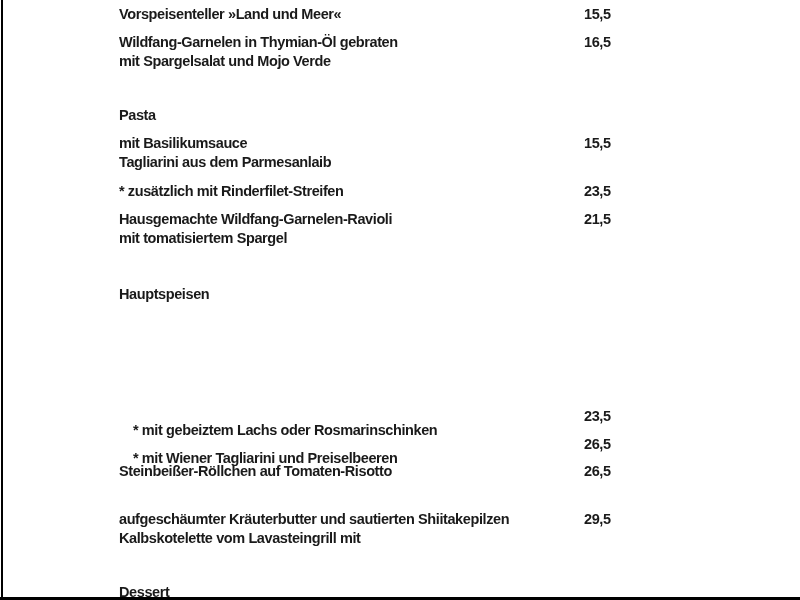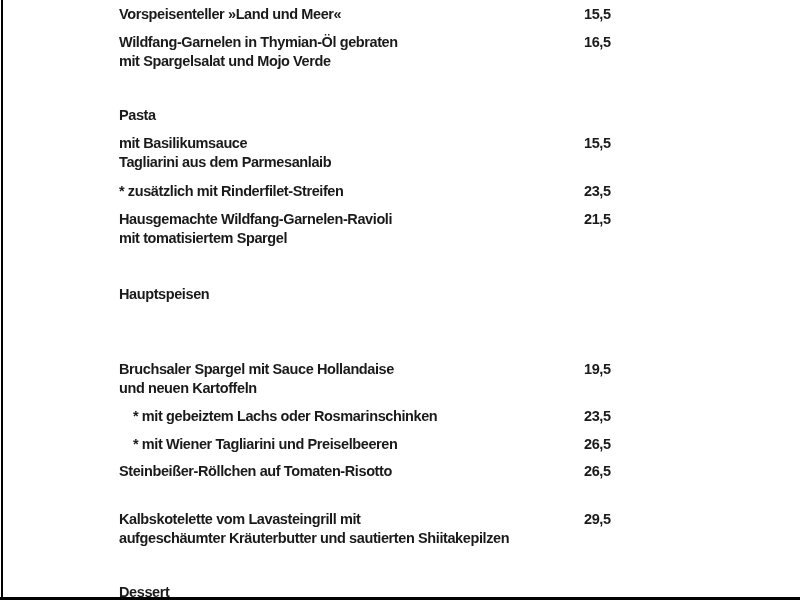--- a/index.html
+++ b/index.html
@@ -47,20 +47,21 @@
     left: 119px;
     line-height: 19px;
     white-space: nowrap;
   }
   .line {
     line-height: 19px;
     white-space: nowrap;
   }
   .row.indent .line {
     padding-left: 14px;
+    margin-top: 14px;
   }
   .price {
     position: absolute;
     left: 455px;
     top: 0;
     line-height: 19px;
     white-space: nowrap;
     margin-left: 10px;
   }
 </style>
@@ -97,41 +98,36 @@
 
   <div class="row" style="top:210px">
     <div class="line">Hausgemachte Wildfang-Garnelen-Ravioli</div>
     <div class="line">mit tomatisiertem Spargel</div>
     <div class="price">21,5</div>
   </div>
 
   <div class="heading" style="top:285px">Hauptspeisen</div>
 
 
-  <div class="row" style="top:360px">
-    <div class="line">Bruchsaler Spargel mit Sauce Hollandaise</div>
-    <div class="line">und neuen Kartoffeln</div>
-    <div class="price">19,5</div>
-  </div>
 
   <div class="row indent" style="top:407px">
     <div class="line">* mit gebeiztem Lachs oder Rosmarinschinken</div>
     <div class="price">23,5</div>
   </div>
 
   <div class="row indent" style="top:435px">
     <div class="line">* mit Wiener Tagliarini und Preiselbeeren</div>
     <div class="price">26,5</div>
   </div>
 
   <div class="row" style="top:462px">
     <div class="line">Steinbeißer-Röllchen auf Tomaten-Risotto</div>
     <div class="price">26,5</div>
   </div>
 
   <div class="row" style="top:510px">
+    <div class="line">aufgeschäumter Kräuterbutter und sautierten Shiitakepilzen</div>
     <div class="line">Kalbskotelette vom Lavasteingrill mit</div>
-    <div class="line">aufgeschäumter Kräuterbutter und sautierten Shiitakepilzen</div>
     <div class="price">29,5</div>
   </div>
 
   <div class="heading" style="top:583px">Dessert</div>
 </div>
 
 </body></html>

